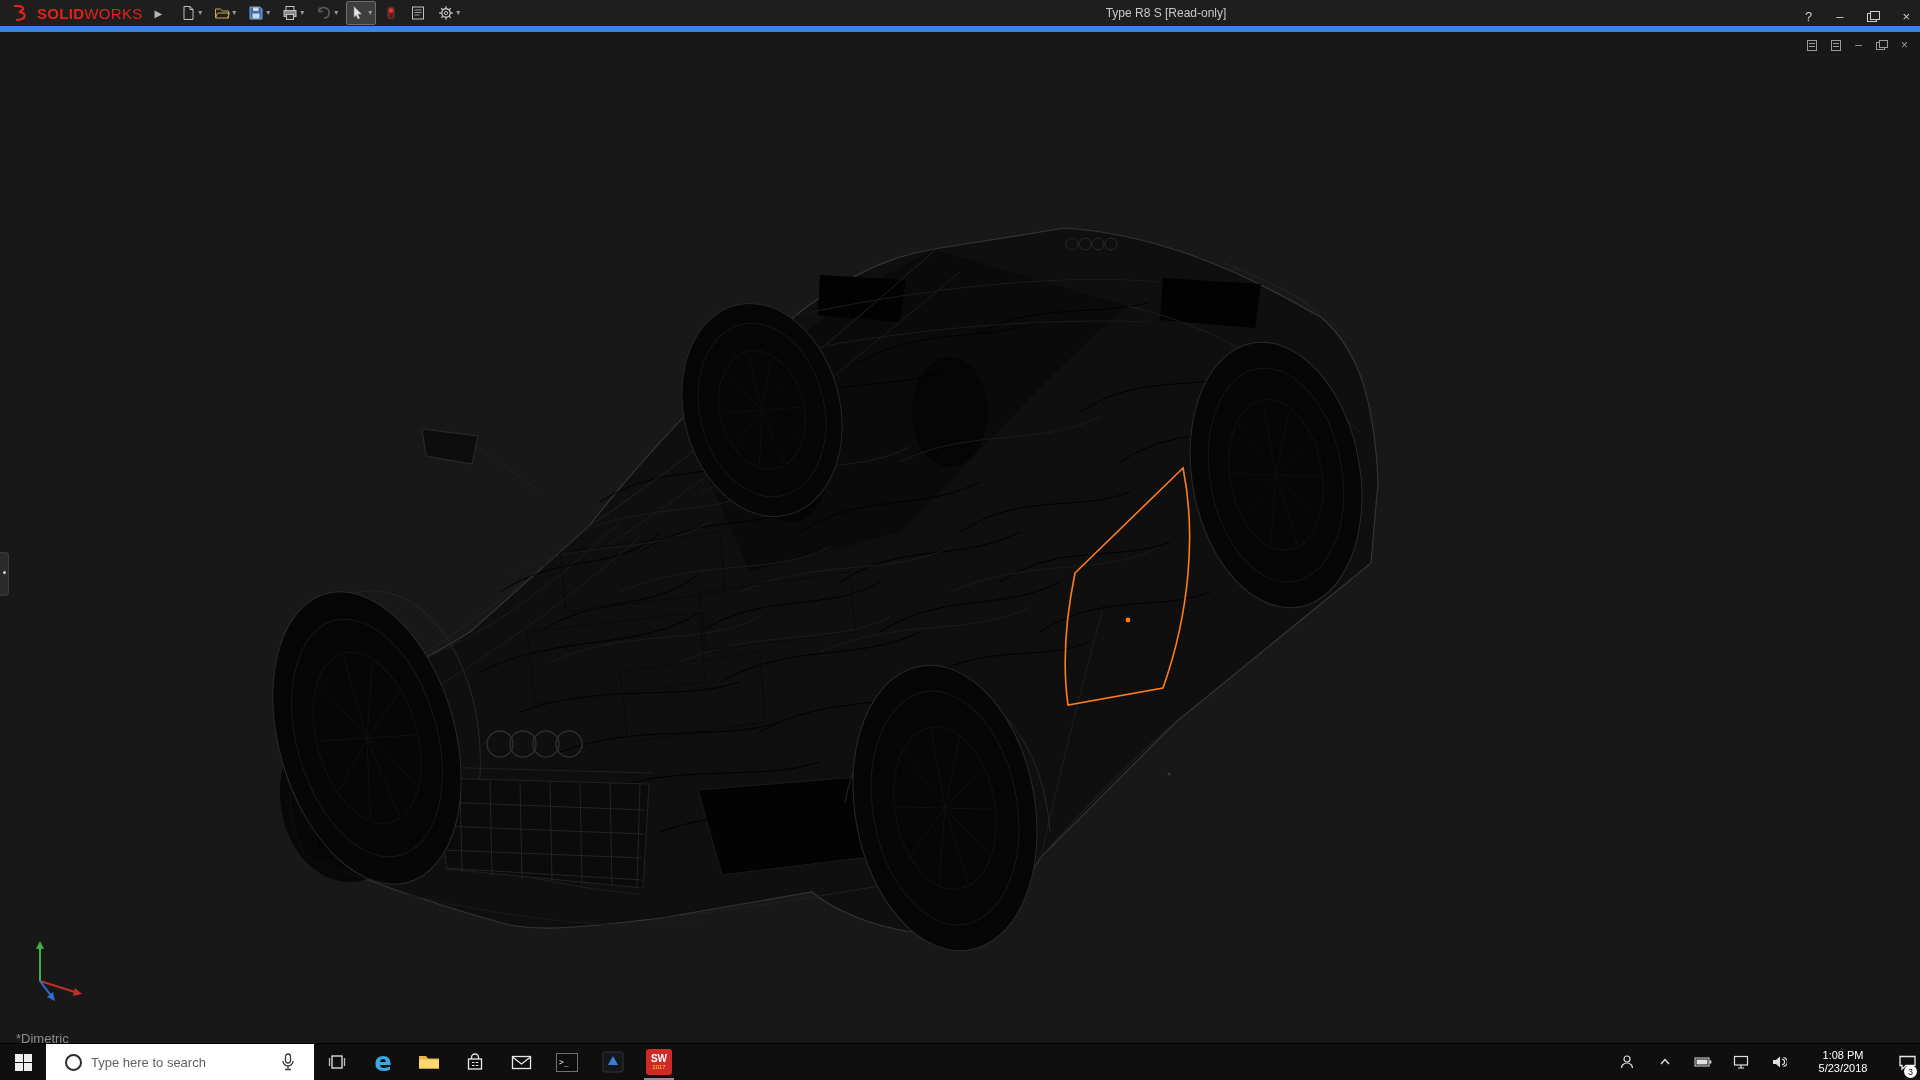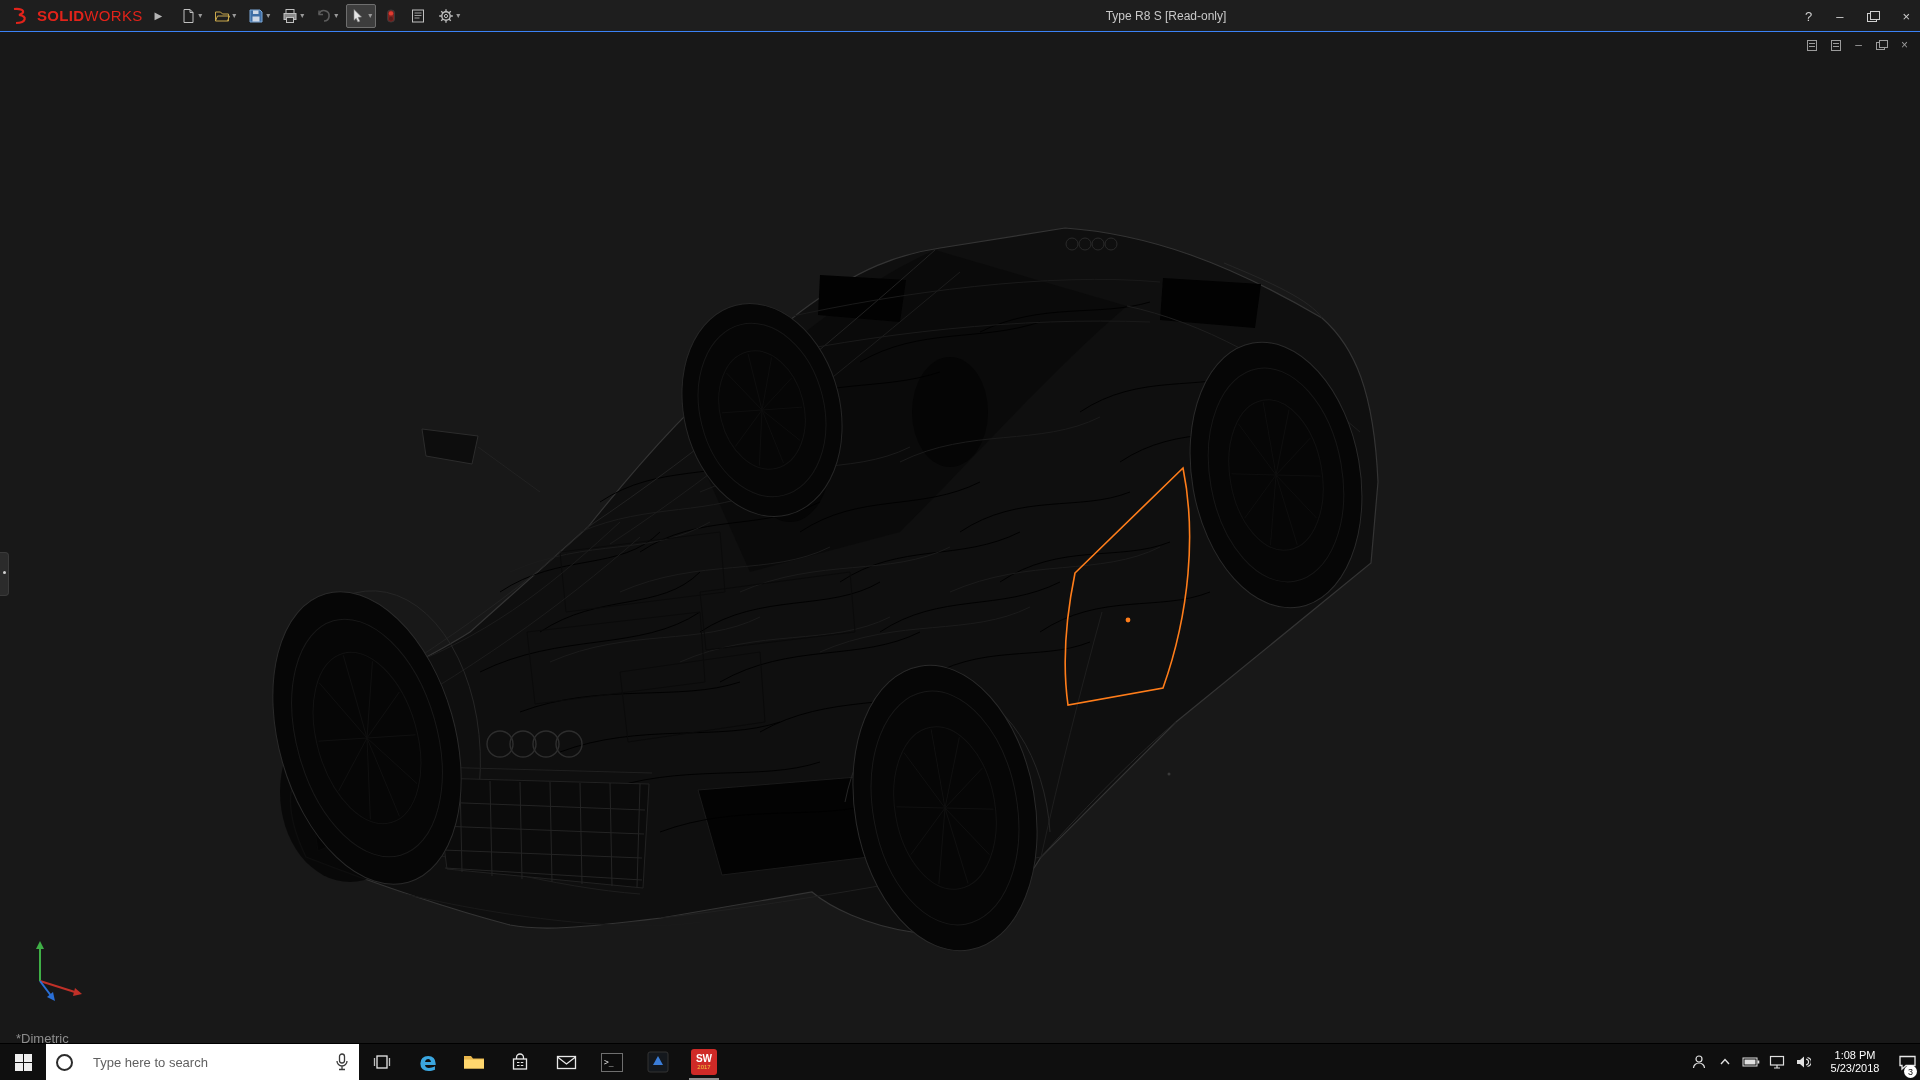--- a/index.html
+++ b/index.html
@@ -2,21 +2,21 @@
 <html style="--accent-red: #e2231a; --selection-orange: #ff7d1a; --viewport-bg: #181818; --titlebar-bg: #1e1e1e; --taskbar-bg: #0f0f0f; --search-bg: #ffffff;"><head>
 <meta charset="utf-8">
 <style>
   *{margin:0;padding:0;box-sizing:border-box}
   html,body{width:1920px;height:1080px;overflow:hidden;background:#000;
     font-family:"Liberation Sans","DejaVu Sans",sans-serif;}
   .app{position:absolute;inset:0;width:1920px;height:1080px;}
 
   
   .titlebar{position:absolute;top:0;left:0;right:0;height:32px;background:var(--titlebar-bg,#1e1e1e);
-    border-bottom:1px solid #3b82f6;display:flex;align-items:center;color:#c8c8c8;font-size:12px;}
+    border-bottom:6px solid #3b82f6;display:flex;align-items:center;color:#c8c8c8;font-size:12px;}
   .brand{display:flex;align-items:center;gap:5px;padding-left:10px;}
   .brand-text{font-size:15px;letter-spacing:.3px;color:var(--accent-red,#e2231a);}
   .brand-text b{font-weight:bold}
   .expand{color:#b5b5b5;font-size:10px;margin:0 14px 0 12px;cursor:default}
   .toolbar{display:flex;align-items:center;gap:4px;}
   .tbtn{display:flex;align-items:center;gap:2px;padding:3px 3px;border:1px solid transparent;border-radius:2px;}
   .tbtn.active{background:#3d3d3d;border-color:#6e6e6e;}
   .tbtn svg{display:block}
   .caret{font-size:8px;color:#9a9a9a;line-height:1;}
   .doc-title{position:absolute;left:1166px;transform:translateX(-50%);color:#c9c9c9;font-size:12px;white-space:nowrap;}
@@ -39,34 +39,34 @@
   .mini-restore::after{content:"";position:absolute;left:3px;top:0;width:7px;height:6px;border:1px solid #9b9b9b;background:var(--viewport-bg,#181818);}
   .left-tab{position:absolute;left:0;top:520px;width:9px;height:44px;background:#2b2b2b;border:1px solid #3a3a3a;border-left:none;border-radius:0 4px 4px 0;}
   .left-tab i{display:block;width:3px;height:3px;border-radius:50%;background:#cfcfcf;margin:18px auto 0;}
   .triad{position:absolute;left:22px;bottom:36px;}
   .orientation{position:absolute;left:16px;bottom:-3px;color:#8d8d8d;font-size:13px;margin-top:16px;}
 
   
   .taskbar{position:absolute;left:0;right:0;bottom:0;height:37px;background:var(--taskbar-bg,#0f0f0f);
     display:flex;align-items:stretch;color:#e8e8e8;border-top:1px solid #000;}
   .tb-btn{width:46px;display:flex;align-items:center;justify-content:center;position:relative;}
-  .search-box{width:313px;background:var(--search-bg,#fff);display:flex;align-items:center;padding:0 10px;gap:20px;}
+  .search-box{width:268px;background:var(--search-bg,#fff);display:flex;align-items:center;padding:0 19px;gap:9px;}
   .cortana-ring{width:17px;height:17px;border:2px solid #2b2b2b;border-radius:50%;flex:none;}
   .search-box input{flex:1;border:none;outline:none;background:transparent;font-size:13px;color:#333;
     font-family:"Liberation Sans",sans-serif;}
   .search-box input::placeholder{color:#5f5f5f;opacity:1}
   .edge-e{font-size:26px;font-weight:bold;color:#3ba7e0;font-family:"DejaVu Sans",sans-serif;line-height:1;}
   .console-tile{width:22px;height:19px;background:#0c0c0c;border:1px solid #6f6f6f;color:#ddd;font-size:8px;
     display:flex;align-items:center;justify-content:flex-start;padding-left:2px;font-family:"DejaVu Sans Mono",monospace;}
   .sw-tile{width:26px;height:26px;background:#cf2a27;border-radius:3px;display:flex;flex-direction:column;
     align-items:center;justify-content:center;line-height:1;}
   .sw-tile .sw{color:#fff;font-weight:bold;font-size:10px;}
   .sw-tile .yr{color:#f3c93d;font-size:6px;}
   .tb-btn.running::after{content:"";position:absolute;left:8px;right:8px;bottom:0;height:2px;background:#8f8f8f;}
-  .tray{margin-left:auto;display:flex;align-items:stretch;}
+  .tray{margin-left:auto;display:flex;align-items:stretch;gap:12px;}
   .tray .tb-btn{width:26px;}
   .clock{width:78px;display:flex;flex-direction:column;align-items:center;justify-content:center;
     font-size:11px;line-height:13px;color:#fff;}
   .action{width:46px;position:relative;}
   .badge{position:absolute;right:3px;bottom:2px;min-width:13px;height:13px;border-radius:7px;background:#fff;
     color:#111;font-size:9px;display:flex;align-items:center;justify-content:center;padding:0 2px;}
 </style>
 </head>
 <body>
 

